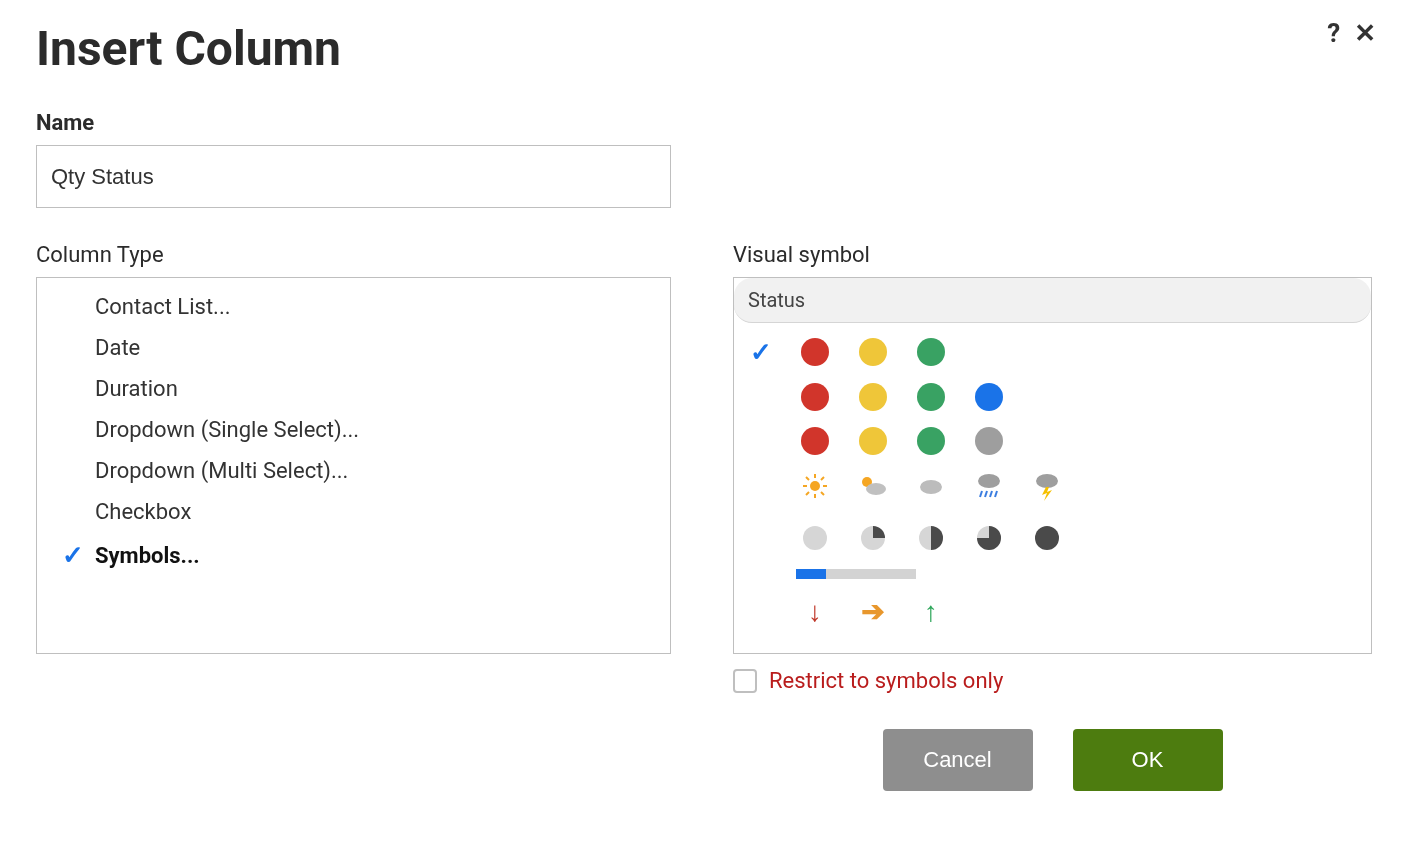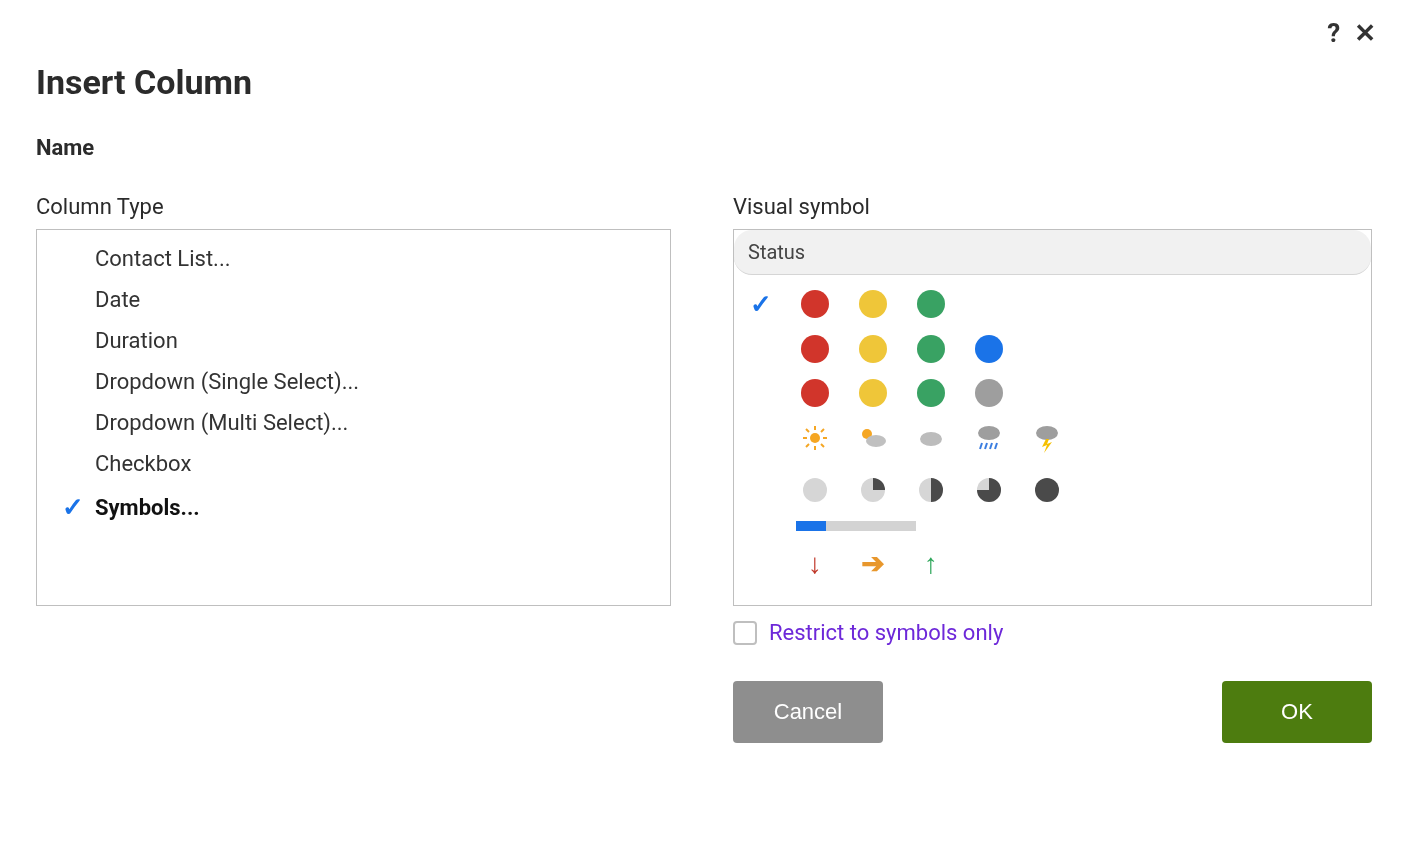--- a/index.html
+++ b/index.html
@@ -24,24 +24,23 @@
       gap: 14px;
       align-items: center;
     }
     .help-icon, .close-icon {
       color: #333;
       font-size: 26px;
       font-weight: bold;
       cursor: pointer;
     }
     .dialog-title {
-      font-size: 34px;
+      font-size: 48px;
       font-weight: 700;
       color: #2b2b2b;
-      margin-top: 42px;
     }
     .field-label {
       font-size: 22px;
       font-weight: 700;
       color: #2b2b2b;
       margin-top: 33px;
       margin-bottom: 10px;
     }
     .name-input {
       width: 635px;
@@ -165,25 +164,25 @@
     }
     .restrict-check {
       width: 24px;
       height: 24px;
       border: 2px solid #bfbfbf;
       border-radius: 4px;
       background: #fff;
     }
     .restrict-label {
       font-size: 22px;
-      color: #6d28d9;
+      color: #b91c1c;
     }
     .button-row {
       display: flex;
-      justify-content: space-between;
+      justify-content: center;
       gap: 24px;
       margin-top: 36px;
     }
     .btn {
       min-width: 150px;
       height: 62px;
       border: none;
       border-radius: 4px;
       font-size: 22px;
       cursor: pointer;
@@ -204,20 +203,21 @@
 <div class="dialog">
 
   <div class="top-icons">
     <span class="help-icon">?</span>
     <span class="close-icon">✕</span>
   </div>
 
   <h1 class="dialog-title">Insert Column</h1>
 
   <div class="field-label">Name</div>
+  <input class="name-input" type="text" value="Qty Status" style="">
 
   <div class="two-col">
 
     <div class="col-left">
       <div class="section-label">Column Type</div>
       <div class="type-list">
 
         <div class="type-item">
           <span class="checkmark-slot"></span>
           <span>Contact List...</span>

